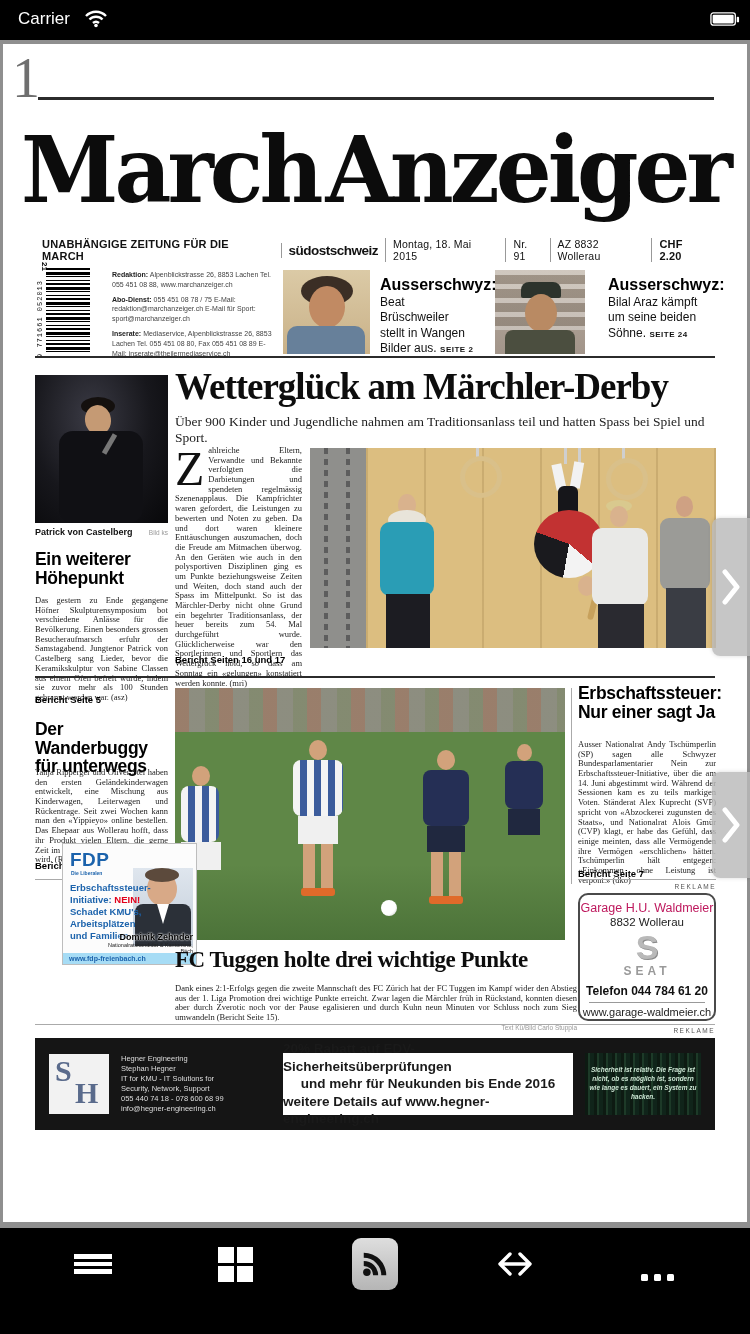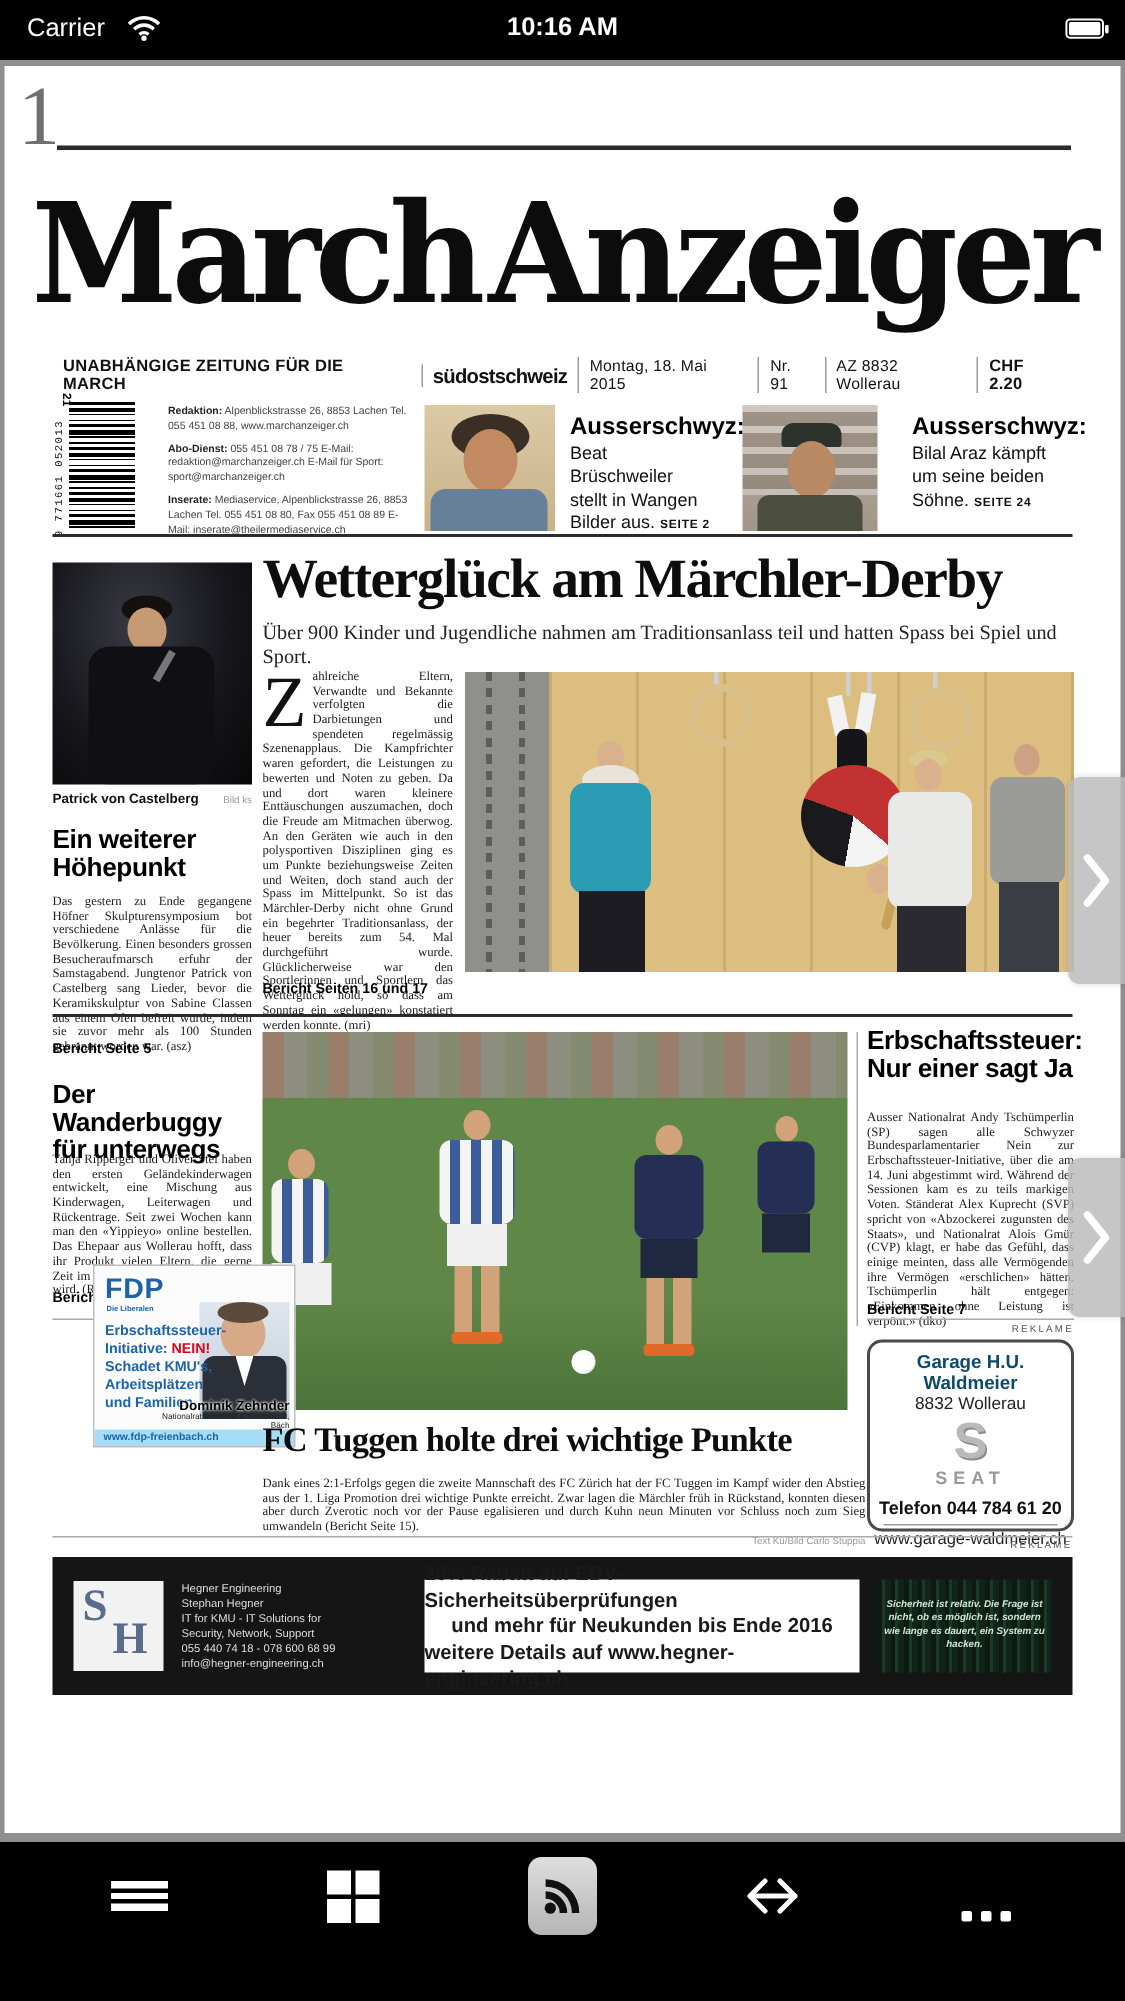--- a/index.html
+++ b/index.html
@@ -122,21 +122,21 @@
   .fdp-photo .head{position:absolute;left:14px;top:4px;width:30px;height:34px;border-radius:50%;background:#d8a987;}
   .fdp-photo .hair{position:absolute;left:12px;top:0;width:34px;height:14px;border-radius:50%;background:#5c4a3c;}
   .fdp-photo .suit{position:absolute;left:2px;top:36px;width:56px;height:42px;border-radius:8px 8px 0 0;background:#2b3038;}
   .fdp-photo .shirt{position:absolute;left:24px;top:36px;width:12px;height:20px;background:#fff;clip-path:polygon(0 0,100% 0,50% 100%);}
   .fdp-name{position:absolute;right:3px;top:88px;width:90px;text-align:right;font:700 9px "Liberation Sans",sans-serif;color:#000;
             text-shadow:0 0 2px #fff,0 0 2px #fff;}
   .fdp-title{position:absolute;right:3px;top:98px;width:90px;text-align:right;font:5.5px "Liberation Sans",sans-serif;color:#222;}
   .fdp-bar{position:absolute;left:0;bottom:0;width:100%;height:11px;background:#a6dcf5;}
   .fdp-url{position:absolute;left:6px;bottom:2px;font:700 7px "Liberation Sans",sans-serif;color:#1c63ac;}
   .garage{border:2px solid #4a4a4a;border-radius:10px;background:#fff;z-index:2;text-align:center;padding-top:6px;box-sizing:border-box;}
-  .g-name{font-size:12.5px;font-weight:700;color:#0c4a6e;}
+  .g-name{font-size:12.5px;font-weight:400;color:#be185d;}
   .g-city{font-size:11.5px;color:#222;margin-top:1px;}
   .g-s{font:700 34px/0.9 "Liberation Sans",sans-serif;color:#b9b9b9;text-shadow:1px 1px 0 #8a8a8a;margin-top:4px;}
   .g-seat{font-size:12px;font-weight:700;letter-spacing:4px;color:#9a9a9a;margin-top:1px;}
   .g-phone{font-size:12px;font-weight:700;color:#111;margin-top:6px;}
   .g-hr{width:86%;height:1px;background:#999;margin:4px auto 3px auto;}
   .g-url{font-size:11px;color:#222;}
   .hegner{background:#151515;z-index:2;display:flex;align-items:center;padding:0 14px;box-sizing:border-box;gap:12px;}
   .hg-logo{width:60px;height:60px;background:#f2f2f2;position:relative;flex:0 0 auto;}
   .hg-logo span{position:absolute;font:700 30px "Liberation Serif",serif;color:#5a6b8c;}
   .hg-logo .s{left:6px;top:0;}
@@ -166,21 +166,20 @@
 <div class="screen">
 
   <div class="abs statusbar">
     <span class="abs sb-carrier">Carrier</span>
     <svg class="abs sb-wifi" width="22" height="18" viewBox="0 0 22 18">
       <path d="M1 6 A14 14 0 0 1 21 6" stroke="#fff" stroke-width="2.4" fill="none"></path>
       <path d="M4.5 9.5 A9 9 0 0 1 17.5 9.5" stroke="#fff" stroke-width="2.4" fill="none"></path>
       <path d="M8 13 A4.5 4.5 0 0 1 14 13" stroke="#fff" stroke-width="2.4" fill="none"></path>
       <circle cx="11" cy="15.5" r="1.8" fill="#fff"></circle>
     </svg>
-    <span class="abs sb-time">10:16 AM</span>
     <svg class="abs sb-batt" width="32" height="16" viewBox="0 0 32 16">
       <rect x="1" y="1" width="26" height="13" rx="2.5" fill="none" stroke="#fff" stroke-width="1.4"></rect>
       <rect x="2.8" y="2.8" width="22.4" height="9.4" rx="1.2" fill="#fff"></rect>
       <rect x="28.5" y="5" width="2.5" height="6" rx="1" fill="#fff"></rect>
     </svg>
   </div>
 
   <div class="abs sheet"></div>
 
   <div class="abs pagenum">1</div>

